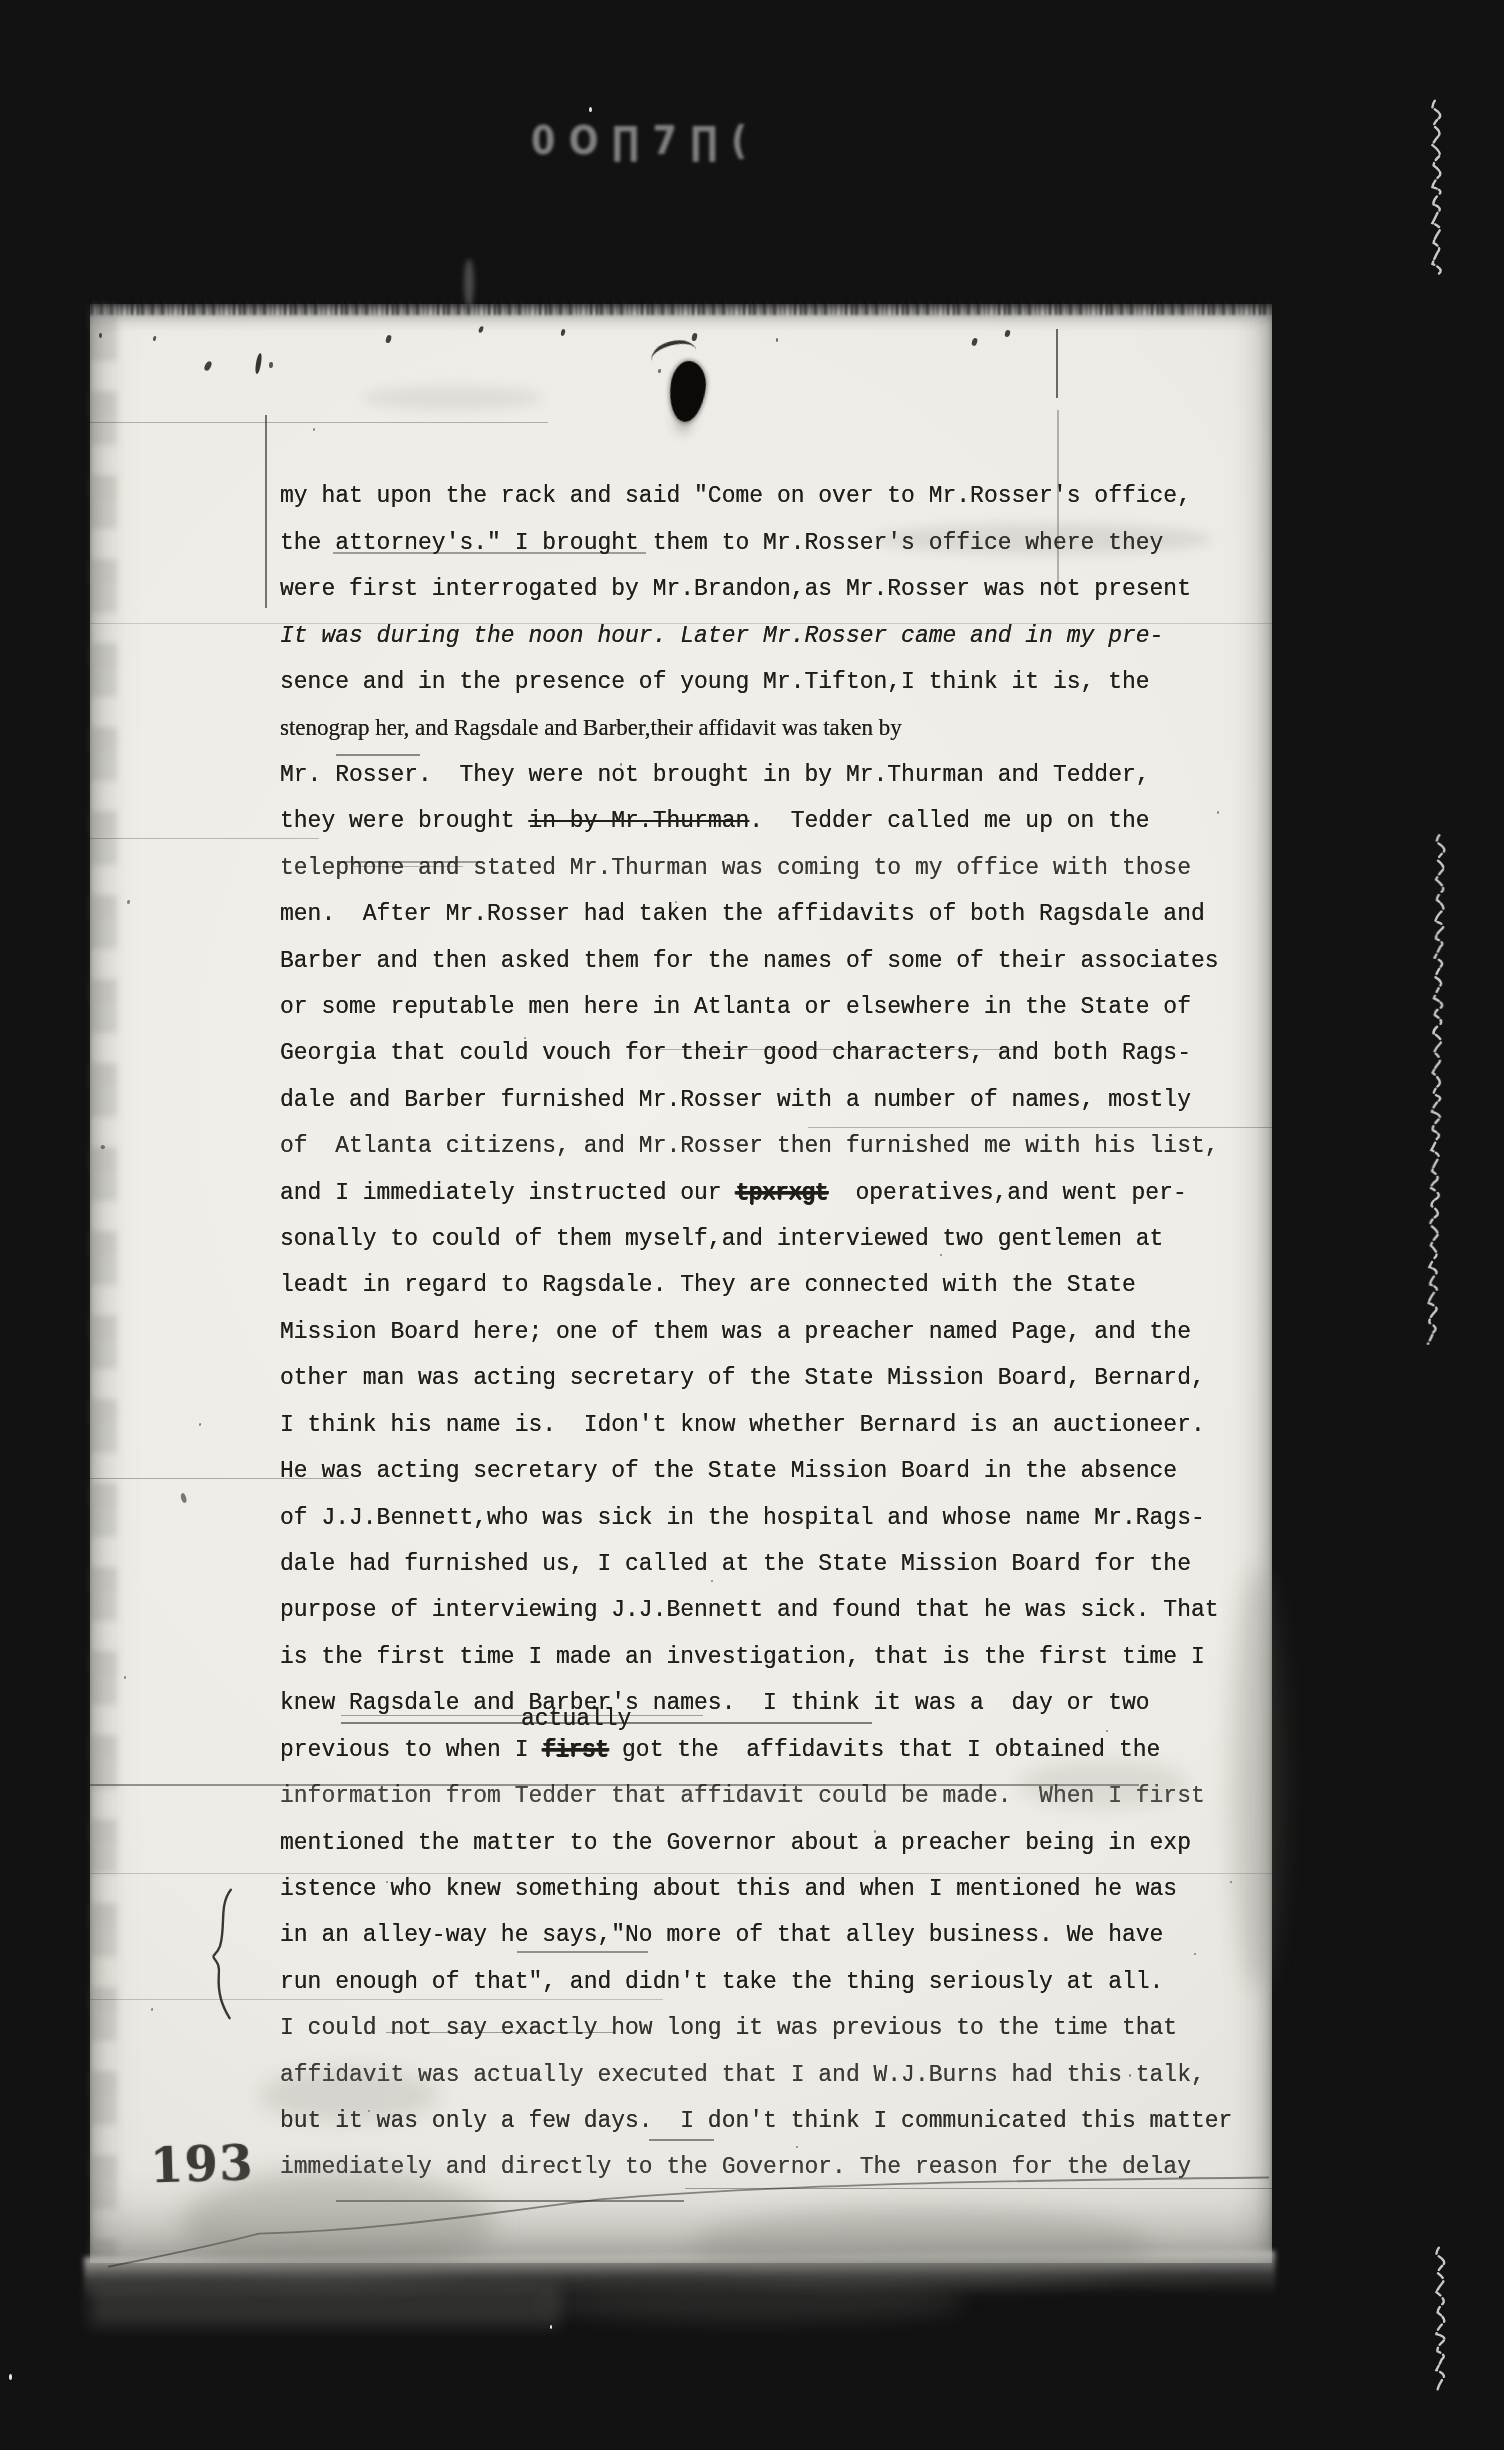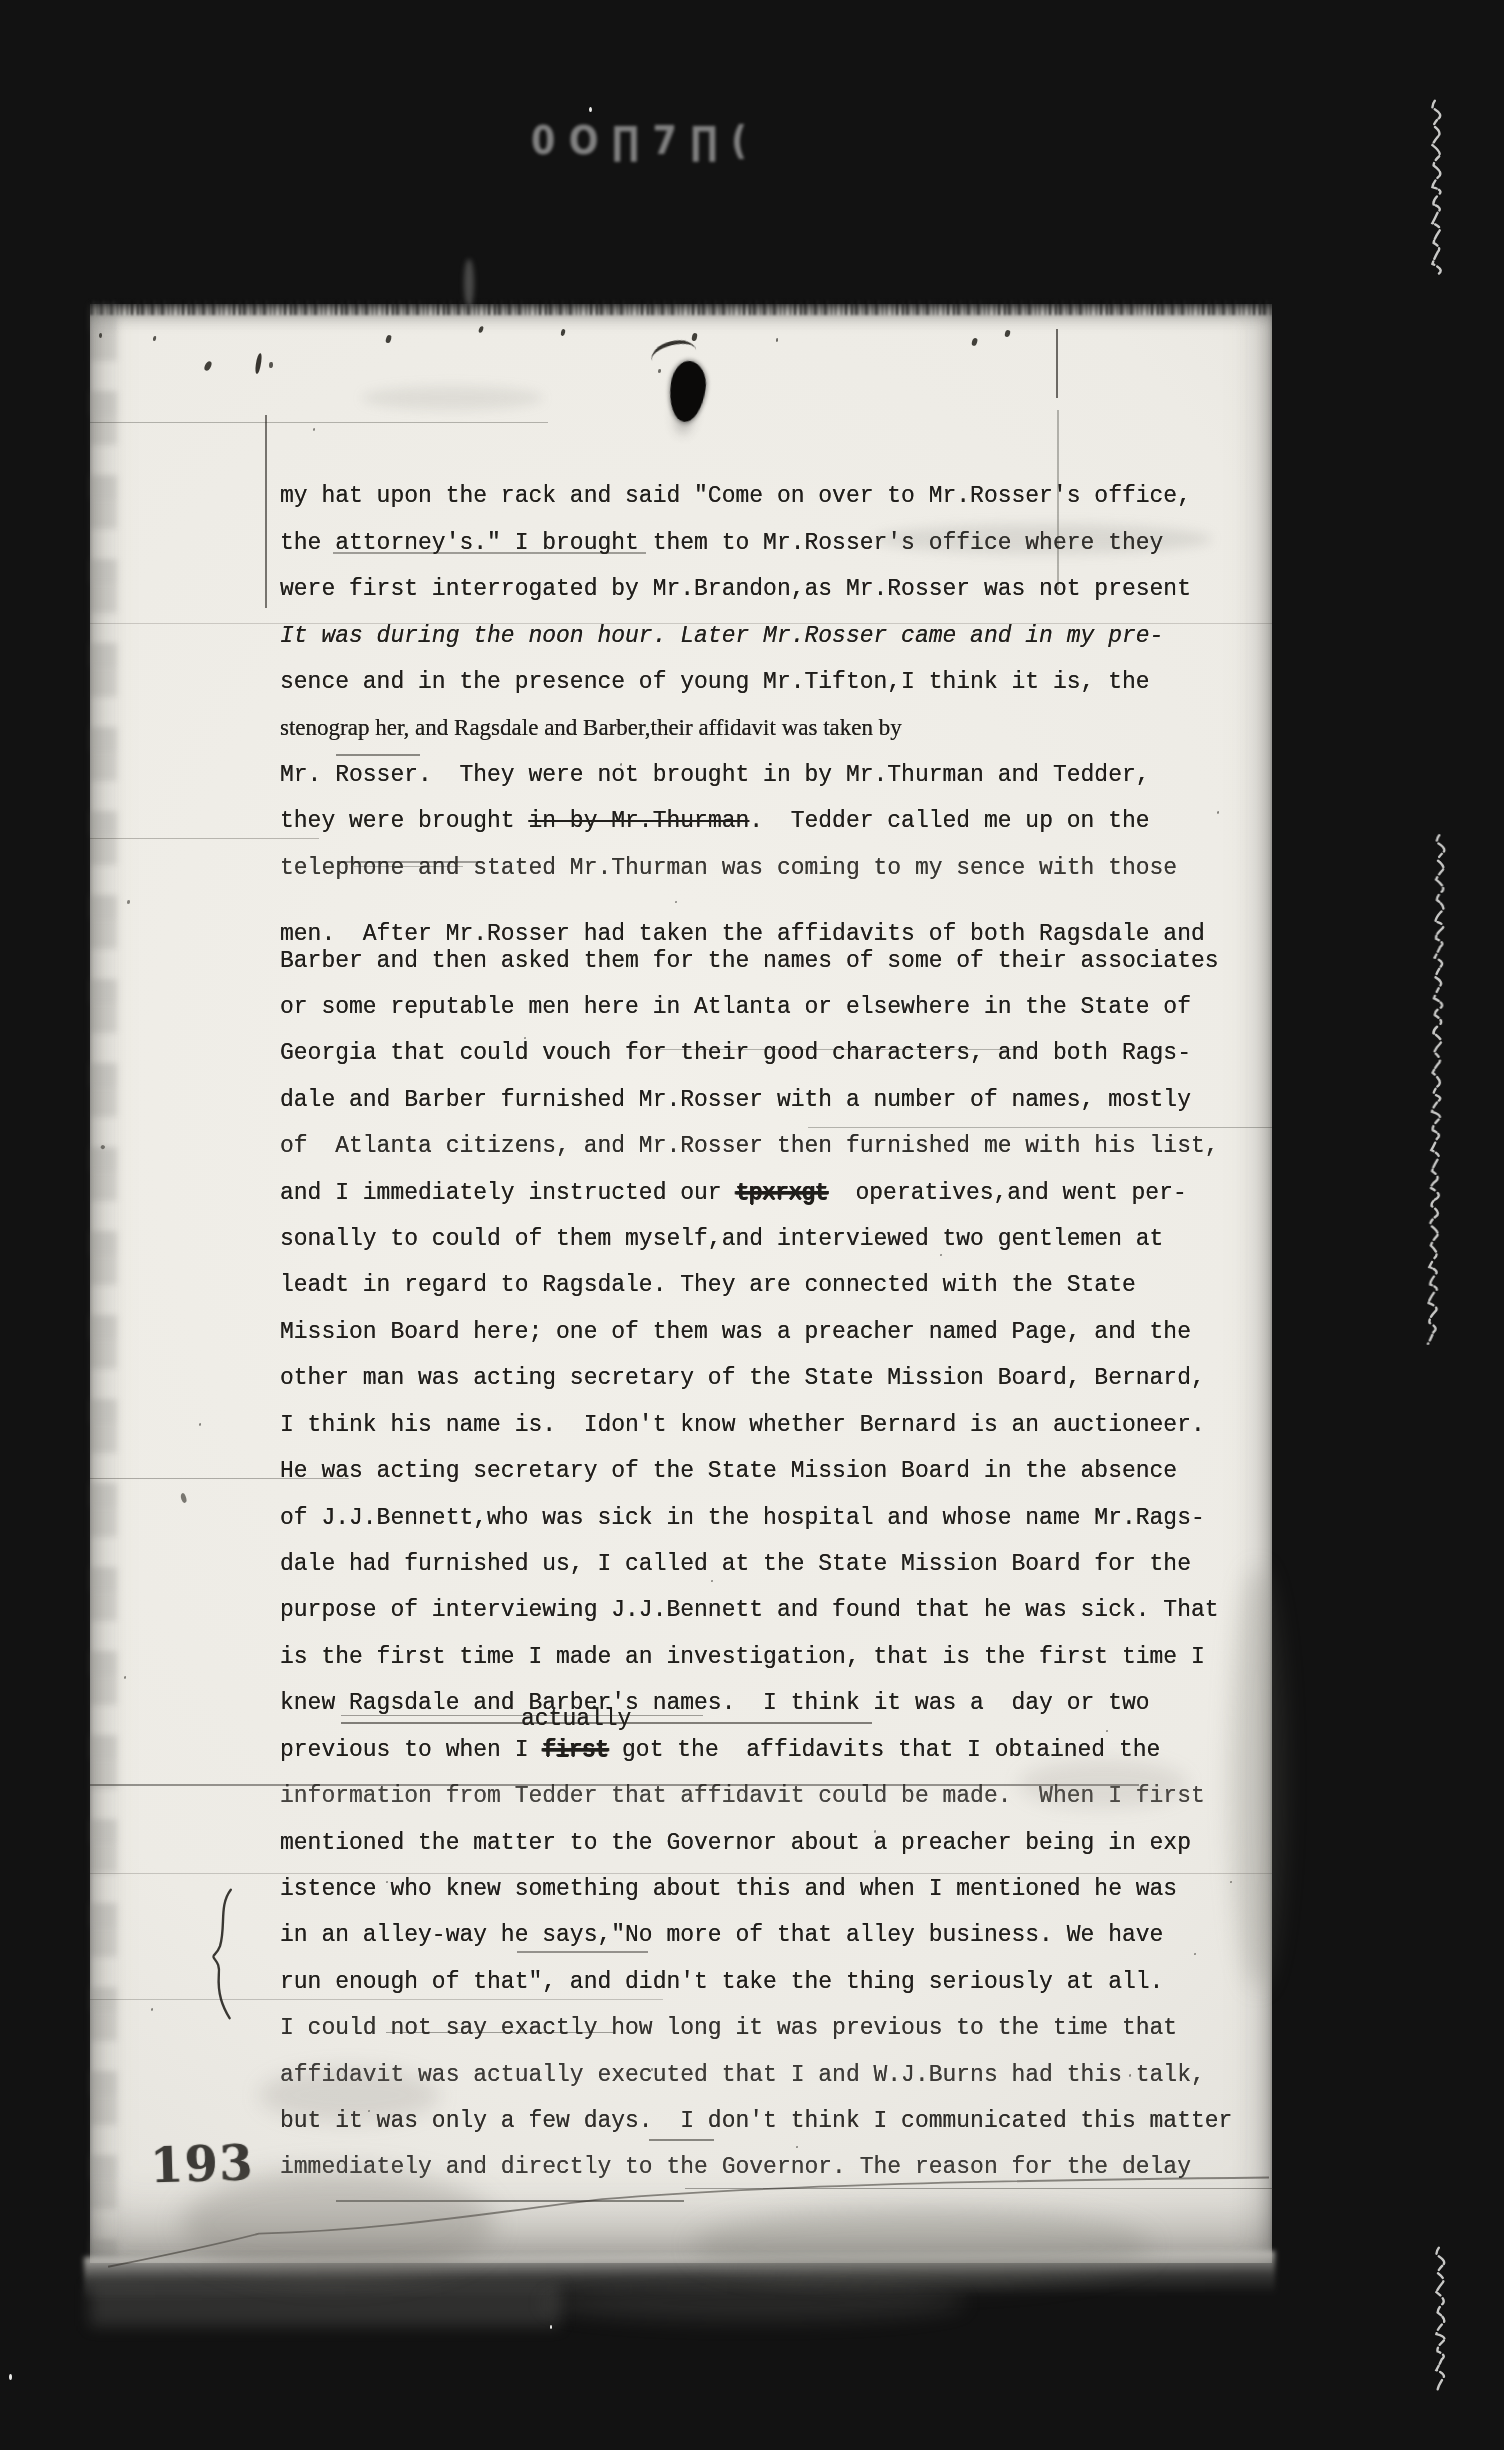--- a/index.html
+++ b/index.html
@@ -112,22 +112,22 @@
 
   <div id="text-block">
       <div class="line" style="top: 482px;"><span>my hat upon the rack and said "Come on over to Mr.Rosser's office,</span></div>
       <div class="line" style="top: 529px;"><span>the attorney's." I brought them to Mr.Rosser's office where they</span></div>
       <div class="line" style="top: 575px;"><span>were first interrogated by Mr.Brandon,as Mr.Rosser was not present</span></div>
       <div class="line" style="top: 622px; font-style: italic;"><span>It was during the noon hour. Later Mr.Rosser came and in my pre-</span></div>
       <div class="line" style="top: 668px;"><span>sence and in the presence of young Mr.Tifton,I think it is, the</span></div>
       <div class="line" style="top: 714px; font-family: Liberation Serif, serif;"><span>stenograp her, and Ragsdale and Barber,their affidavit was taken by</span></div>
       <div class="line" style="top: 761px;"><span>Mr. Rosser.  They were not brought in by Mr.Thurman and Tedder,</span></div>
       <div class="line" style="top: 807px;"><span>they were brought </span><span class="strike">in by Mr.Thurman</span><span>.  Tedder called me up on the</span></div>
-      <div class="line" style="top: 854px; opacity: 0.88;"><span>telephone and stated Mr.Thurman was coming to my sence with those</span></div>
-      <div class="line" style="top: 920px; text-align: right;"><span>men.  After Mr.Rosser had taken the affidavits of both Ragsdale and</span></div>
+      <div class="line" style="top: 854px; opacity: 0.88;"><span>telephone and stated Mr.Thurman was coming to my office with those</span></div>
+      <div class="line" style="top: 900px; text-align: right;"><span>men.  After Mr.Rosser had taken the affidavits of both Ragsdale and</span></div>
       <div class="line" style="top: 947px;"><span>Barber and then asked them for the names of some of their associates</span></div>
       <div class="line" style="top: 993px;"><span>or some reputable men here in Atlanta or elsewhere in the State of</span></div>
       <div class="line" style="top: 1039px;"><span>Georgia that could vouch for their good characters, and both Rags-</span></div>
       <div class="line" style="top: 1086px;"><span>dale and Barber furnished Mr.Rosser with a number of names, mostly</span></div>
       <div class="line" style="top: 1132px; opacity: 0.92;"><span>of  Atlanta citizens, and Mr.Rosser then furnished me with his list,</span></div>
       <div class="line" style="top: 1179px;"><span>and I immediately instructed our </span><span class="blot">tpxrxgt</span><span>  operatives,and went per-</span></div>
       <div class="line" style="top: 1225px;"><span>sonally to could of them myself,and interviewed two gentlemen at</span></div>
       <div class="line" style="top: 1271px;"><span>leadt in regard to Ragsdale. They are connected with the State</span></div>
       <div class="line" style="top: 1318px;"><span>Mission Board here; one of them was a preacher named Page, and the</span></div>
       <div class="line" style="top: 1364px;"><span>other man was acting secretary of the State Mission Board, Bernard,</span></div>

